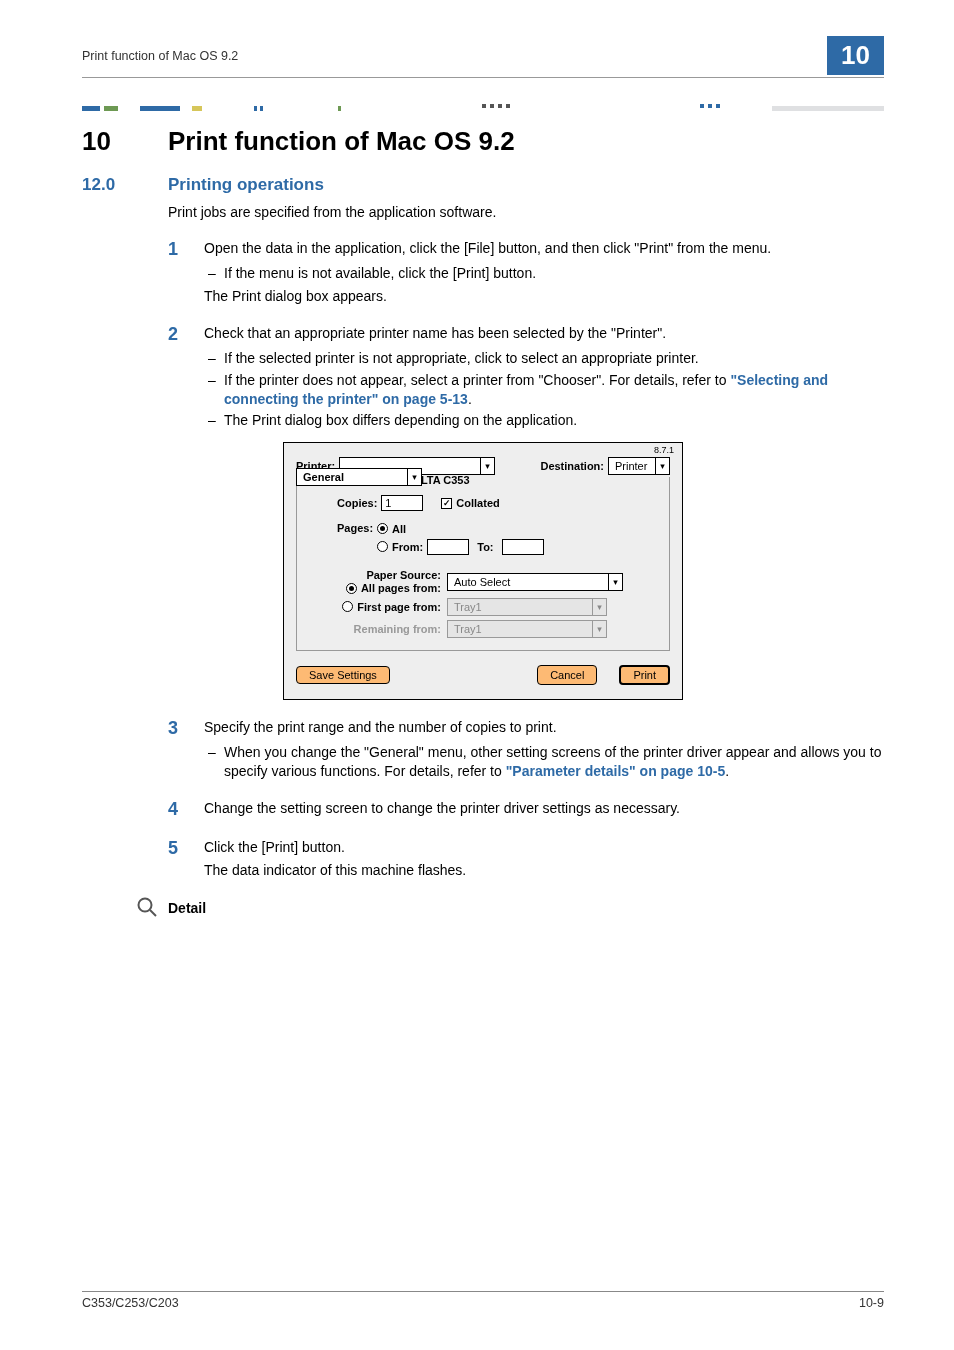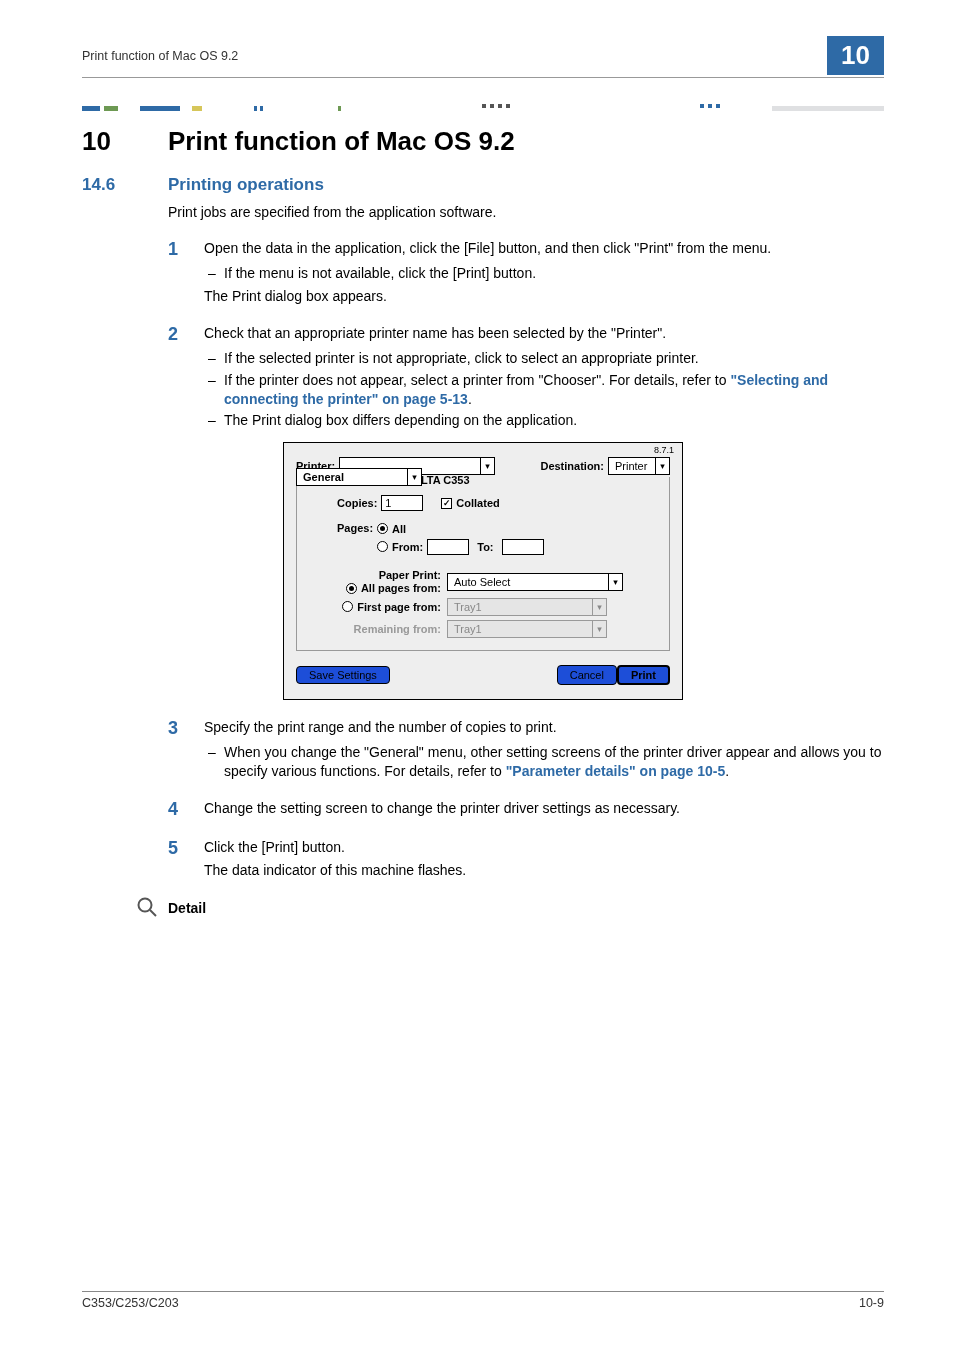--- a/index.html
+++ b/index.html
@@ -40,24 +40,24 @@
   .group-box { border: 1px solid #999; border-top: none; margin-top: -2px; padding: 10px 26px 12px 10px; position: relative; }
   .group-tab { position: absolute; top: -9px; left: -1px; }
   .tinyinput { border: 1px solid #000; background: #fff; height: 16px; width: 42px; padding: 0 3px; font-size: 11px; }
   .radio, .check { display: inline-flex; align-items: center; gap: 4px; font-weight: bold; font-size: 11px; }
   .radio-circle { width: 11px; height: 11px; border: 1px solid #000; border-radius: 50%; background: #fff; display: inline-flex; align-items: center; justify-content: center; }
   .radio-circle .dot { width: 5px; height: 5px; background: #000; border-radius: 50%; }
   .check-box { width: 11px; height: 11px; border: 1px solid #000; background: #fff; font-size: 9px; text-align: center; line-height: 9px; }
   .field-grid { display: grid; grid-template-columns: 140px 1fr; row-gap: 4px; align-items: center; margin-top: 8px; }
   .field-grid .lbl { text-align: right; padding-right: 6px; font-weight: bold; font-size: 11px; }
   .field-grid .lbl.dim { color: #999; }
-  .btn { border: 1px solid #000; background: #1d4ed8; padding: 2px 12px; font-size: 11px; font-weight: normal; border-radius: 4px; }
-  .btn.primary { border-width: 2px; font-weight: bold; }
+  .btn { border: 1px solid #000; background: #fdba74; padding: 2px 12px; font-size: 11px; font-weight: normal; border-radius: 4px; }
+  .btn.primary { border-width: 2px; font-weight: normal; }
   .dlg-actions { display: flex; justify-content: space-between; align-items: center; margin-top: 14px; }
-  .dlg-actions .right { display: flex; gap: 0; margin-left: 32px; }
+  .dlg-actions .right { display: flex; gap: 22px; margin-left: 32px; }
   .detail-block { margin-left: 86px; margin-top: 20px; position: relative; }
   .detail-block .glass { position: absolute; left: -32px; top: -4px; }
   .detail-title { font-weight: bold; font-size: 14px; }
   .detail-text { font-style: italic; font-size: 14px; margin-top: 4px; line-height: 1.35; }
   .footer { position: absolute; left: 82px; right: 70px; bottom: 40px; }
   .footer .line { border-top: 1px solid #888; margin-bottom: 4px; }
   .footer .row { display: flex; justify-content: space-between; font-size: 12.5px; color: #333; }
 </style>
 </head>
 <body>
@@ -90,21 +90,21 @@
         <div style="background:#2e6aa6"></div>
       </div>
     <div class="bar" style="left:690px;right:0;width:auto;background:#dfe0e2;"></div>
   </div>
 
   <h1 class="sec">
     <span class="num">10</span><span>Print function of Mac OS 9.2</span>
   </h1>
 
   <h2 class="sub">
-    <span class="num">14.6</span><span>Printing operations</span>
+    <span class="num">12.0</span><span>Printing operations</span>
   </h2>
 
   <div class="body">
     <p class="para">Print jobs are specified from the application software.</p>
   </div>
 
   <div class="body step">
     <div class="step-num">1</div>
     <div class="step-body">
       <div>Open the data in the application, click the [File] button, and then click "Print" from the menu.</div>
@@ -174,21 +174,21 @@
                 <span>From:</span>
               <input class="tinyinput" style="">
               <span style="font-weight:bold;margin:0 4px;">To:</span>
               <input class="tinyinput" style="">
             </div>
           </div>
         </div>
 
         <div class="field-grid" style="margin-top:14px;">
           <div class="lbl">
-            <span style="font-weight:bold;">Paper Print:</span>
+            <span style="font-weight:bold;">Paper Source:</span>
             <span class="radio">
                 <span class="radio-circle">
                   <span class="dot"></span>
                 </span>
                 <span>All pages from:</span>
               </span>
           </div>
           <div><span class="popup" style="width:176px;">
                 <span class="txt" style="flex:1;">Auto Select</span>
                 <span class="arrow">▾</span>

